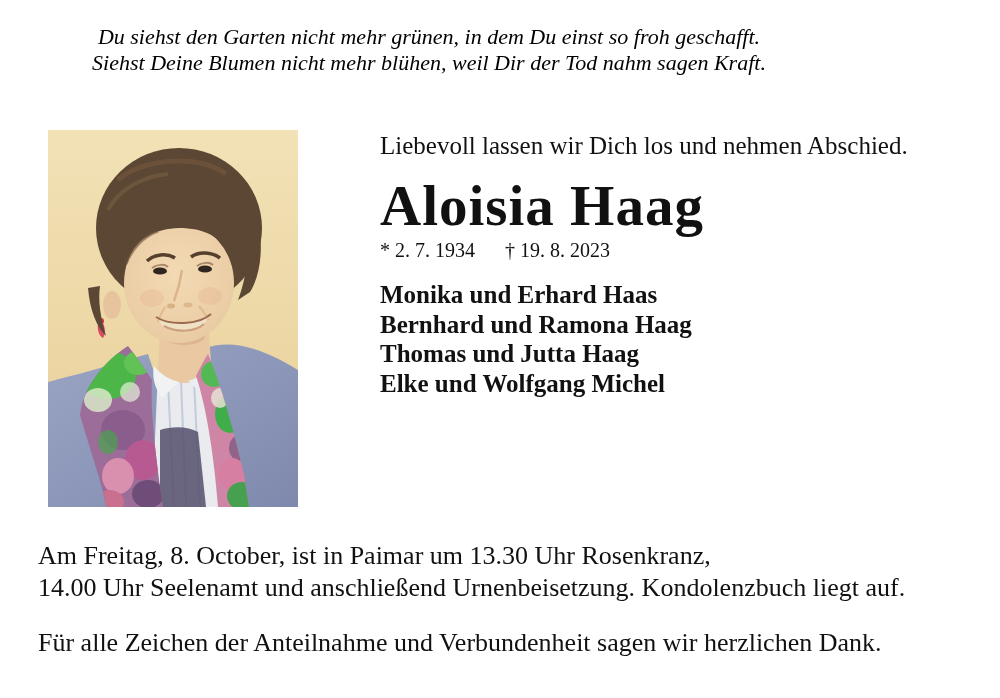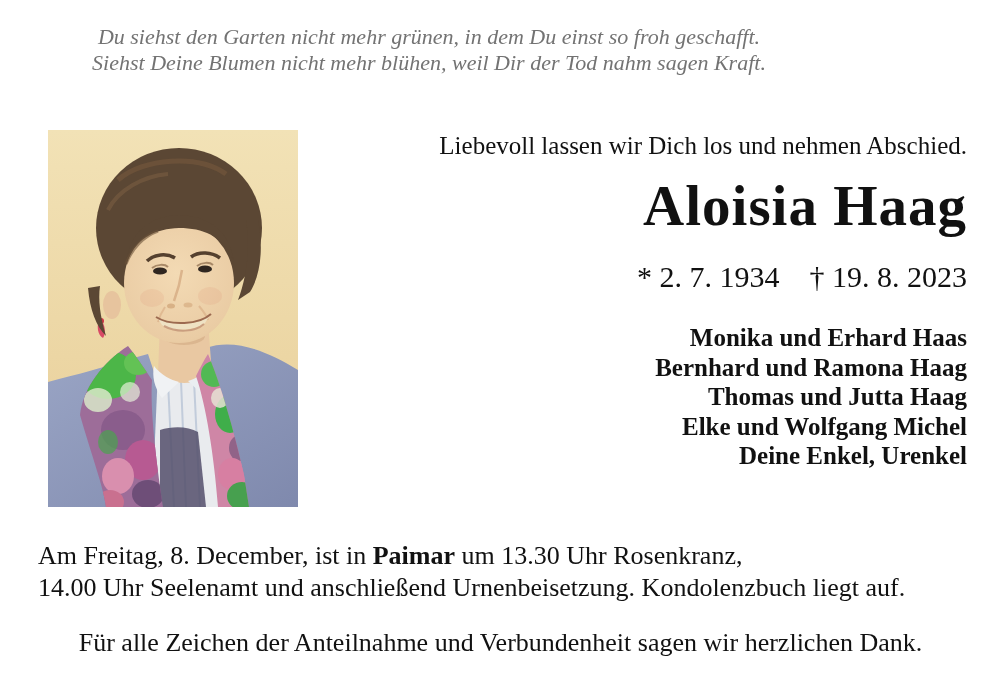--- a/index.html
+++ b/index.html
@@ -4,45 +4,45 @@
 <style>
   html,body{margin:0;padding:0;}
   body{
     width:1000px;height:698px;position:relative;overflow:hidden;
     background:#ffffff;color:#111111;
     font-family:"Liberation Serif", serif;
   }
   .verse{
     position:absolute;top:24px;left:0;width:858px;
     text-align:center;font-style:italic;
-    font-size:22px;line-height:25.5px;color:#737373;
+    font-size:22px;line-height:25.5px;color:#000000;
   }
   .photo-frame{
     position:absolute;left:48px;top:130px;width:250px;height:377px;
     overflow:hidden;
   }
   .photo-frame svg{display:block;width:100%;height:100%;}
   .right-col{
-    position:absolute;left:397px;top:132px;width:570px;
-    text-align:right;
+    position:absolute;left:380px;top:132px;width:570px;
+    text-align:left;
   }
   .farewell{font-size:25px;line-height:28px;}
   .deceased-name{font-size:57px;line-height:52px;font-weight:bold;margin-top:20px;letter-spacing:1px;}
   .maiden{font-size:24px;line-height:28px;margin-top:2px;}
-  .dates{font-size:30px;line-height:28px;margin-top:31px;}
+  .dates{font-size:20px;line-height:28px;margin-top:4px;}
   .dates .birth{margin-right:30px;}
-  .mourners{margin-top:32px;font-weight:bold;font-size:25px;line-height:29.5px;}
+  .mourners{margin-top:16px;font-weight:bold;font-size:25px;line-height:29.5px;}
   .service{
     position:absolute;left:38px;top:540px;width:925px;
     font-size:26px;line-height:31.5px;text-align:left;
   }
-  .service .place{font-weight:bold;}
+  .service .place{font-weight:normal;}
   .thanks{
     position:absolute;left:38px;top:627px;width:925px;
-    font-size:26px;line-height:31px;text-align:center;
+    font-size:26px;line-height:31px;text-align:left;
   }
 </style>
 </head>
 <body>
 
 <div class="verse">
   <div>Du siehst den Garten nicht mehr grünen, in dem Du einst so froh geschafft.</div>
   <div>Siehst Deine Blumen nicht mehr blühen, weil Dir der Tod nahm sagen Kraft.</div>
 </div>
 
@@ -153,22 +153,21 @@
   <div class="farewell">Liebevoll lassen wir Dich los und nehmen Abschied.</div>
   <div class="deceased-name">Aloisia Haag</div>
   <div class="dates">
     <span class="birth">* 2. 7. 1934</span><span>† 19. 8. 2023</span>
   </div>
   <div class="mourners">
     <div>Monika und Erhard Haas</div>
     <div>Bernhard und Ramona Haag</div>
     <div>Thomas und Jutta Haag</div>
     <div>Elke und Wolfgang Michel</div>
-    <div>Deine Enkel, Urenkel</div>
   </div>
 </div>
 
 <div class="service">
-  <span>Am Freitag, 8. December, ist in </span><span class="place">Paimar</span><span> um 13.30 Uhr Rosenkranz,</span><br>
+  <span>Am Freitag, 8. October, ist in </span><span class="place">Paimar</span><span> um 13.30 Uhr Rosenkranz,</span><br>
   <span>14.00 Uhr Seelenamt und anschließend Urnenbeisetzung. Kondolenzbuch liegt auf.</span>
 </div>
 
 <div class="thanks">Für alle Zeichen der Anteilnahme und Verbundenheit sagen wir herzlichen Dank.</div>
 
 </body></html>

